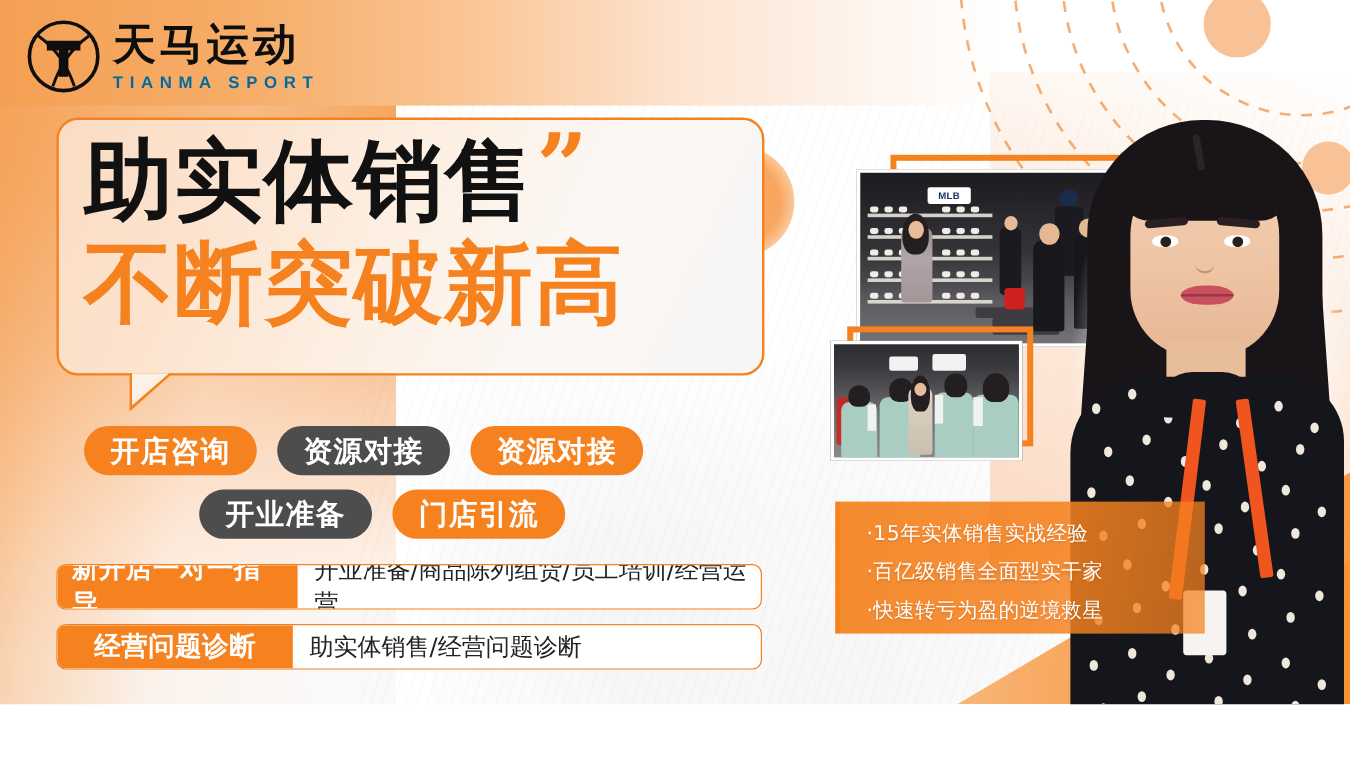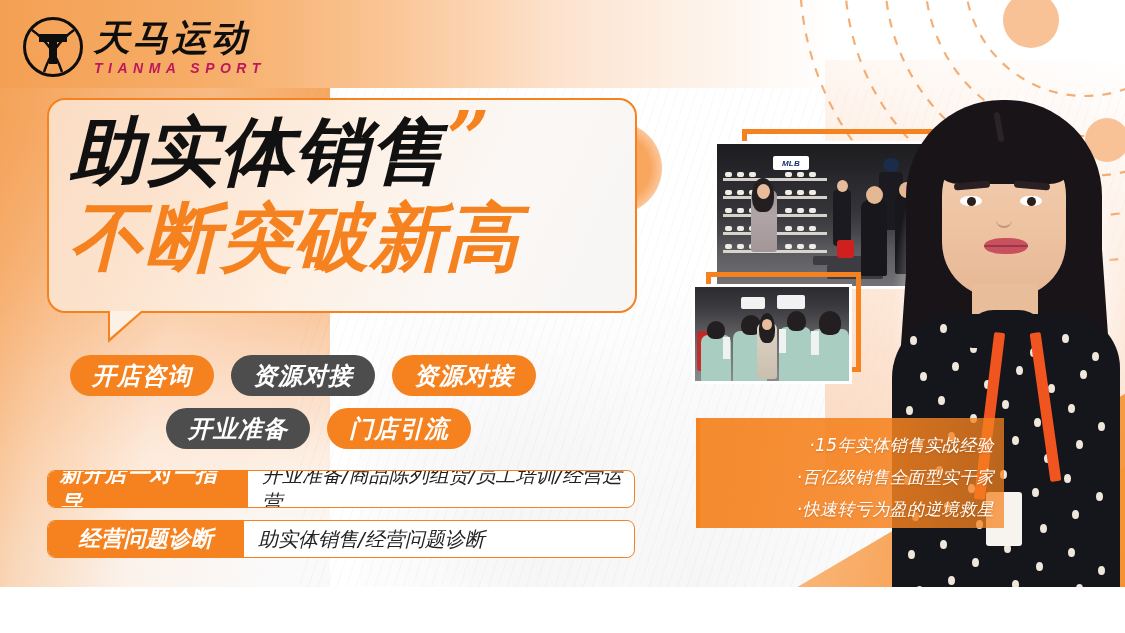--- a/index.html
+++ b/index.html
@@ -3,21 +3,20 @@
 <meta charset="utf-8">
 <style>
   html,body{margin:0;padding:0;background:#fff;}
   body{font-family:"Liberation Sans","DejaVu Sans",sans-serif;}
 
   #banner{
     position:relative;
     width:1125px;height:587px;
     overflow:hidden;
     background:#ffffff;
-    font-style:italic;
   }
 
   
   .bg-base{
     position:absolute;inset:0;
     background:
       linear-gradient(115deg,
         #f49f53 0%,
         #f6ab66 12%,
         #f9c characterized 18%,
@@ -82,21 +81,21 @@
 
   
   .logo{position:absolute;left:22px;top:16px;display:flex;align-items:center;gap:10px;}
   .logo-mark{width:62px;height:62px;flex:0 0 auto;}
   .logo-text{display:flex;flex-direction:column;line-height:1;}
   .logo-cn{
     font-size:36px;font-weight:bold;color:#0e0e0e;letter-spacing:3px;
     font-family:"DejaVu Sans","Liberation Sans",sans-serif;
   }
   .logo-en{
-    font-size:14px;font-weight:bold;color:#be185d;letter-spacing:5.5px;margin-top:5px;
+    font-size:14px;font-weight:bold;color:#0369a1;letter-spacing:5.5px;margin-top:5px;
     font-family:"Liberation Sans",sans-serif;
   }
 
   
   .bubble{
     position:absolute;left:47px;top:98px;width:590px;height:215px;
     border:2.5px solid #f5821f;border-radius:18px;
     background:linear-gradient(115deg,#fbdcc3 0%,#fce3ce 22%,#fdf0e4 48%,#fbf7f4 70%,#f7f6f5 100%);
     box-sizing:border-box;
   }
@@ -248,21 +247,20 @@
   .dots-layer{position:absolute;left:12px;top:228px;width:228px;height:405px;overflow:hidden;border-radius:64px 54px 0 0;}
   .dots-layer i{position:absolute;width:7px;height:9px;background:#efe7dc;border-radius:50%;}
 
   
   .infobox{
     position:absolute;left:696px;top:418px;width:308px;height:110px;
     background:linear-gradient(100deg,rgba(245,130,31,.93) 0%,rgba(245,130,31,.88) 55%,rgba(245,130,31,.72) 100%);
     border-left:4px solid #f5821f;
     box-sizing:border-box;
     padding:12px 10px 0 22px;
-    text-align:right;
   }
   .bullet{
     color:#ffffff;font-size:17px;font-weight:normal;line-height:1.88;letter-spacing:.4px;
     font-family:"DejaVu Sans","Liberation Sans",sans-serif;
     text-shadow:0 1px 2px rgba(120,50,0,.28);
     white-space:nowrap;
   }
 </style>
 </head>
 <body>

